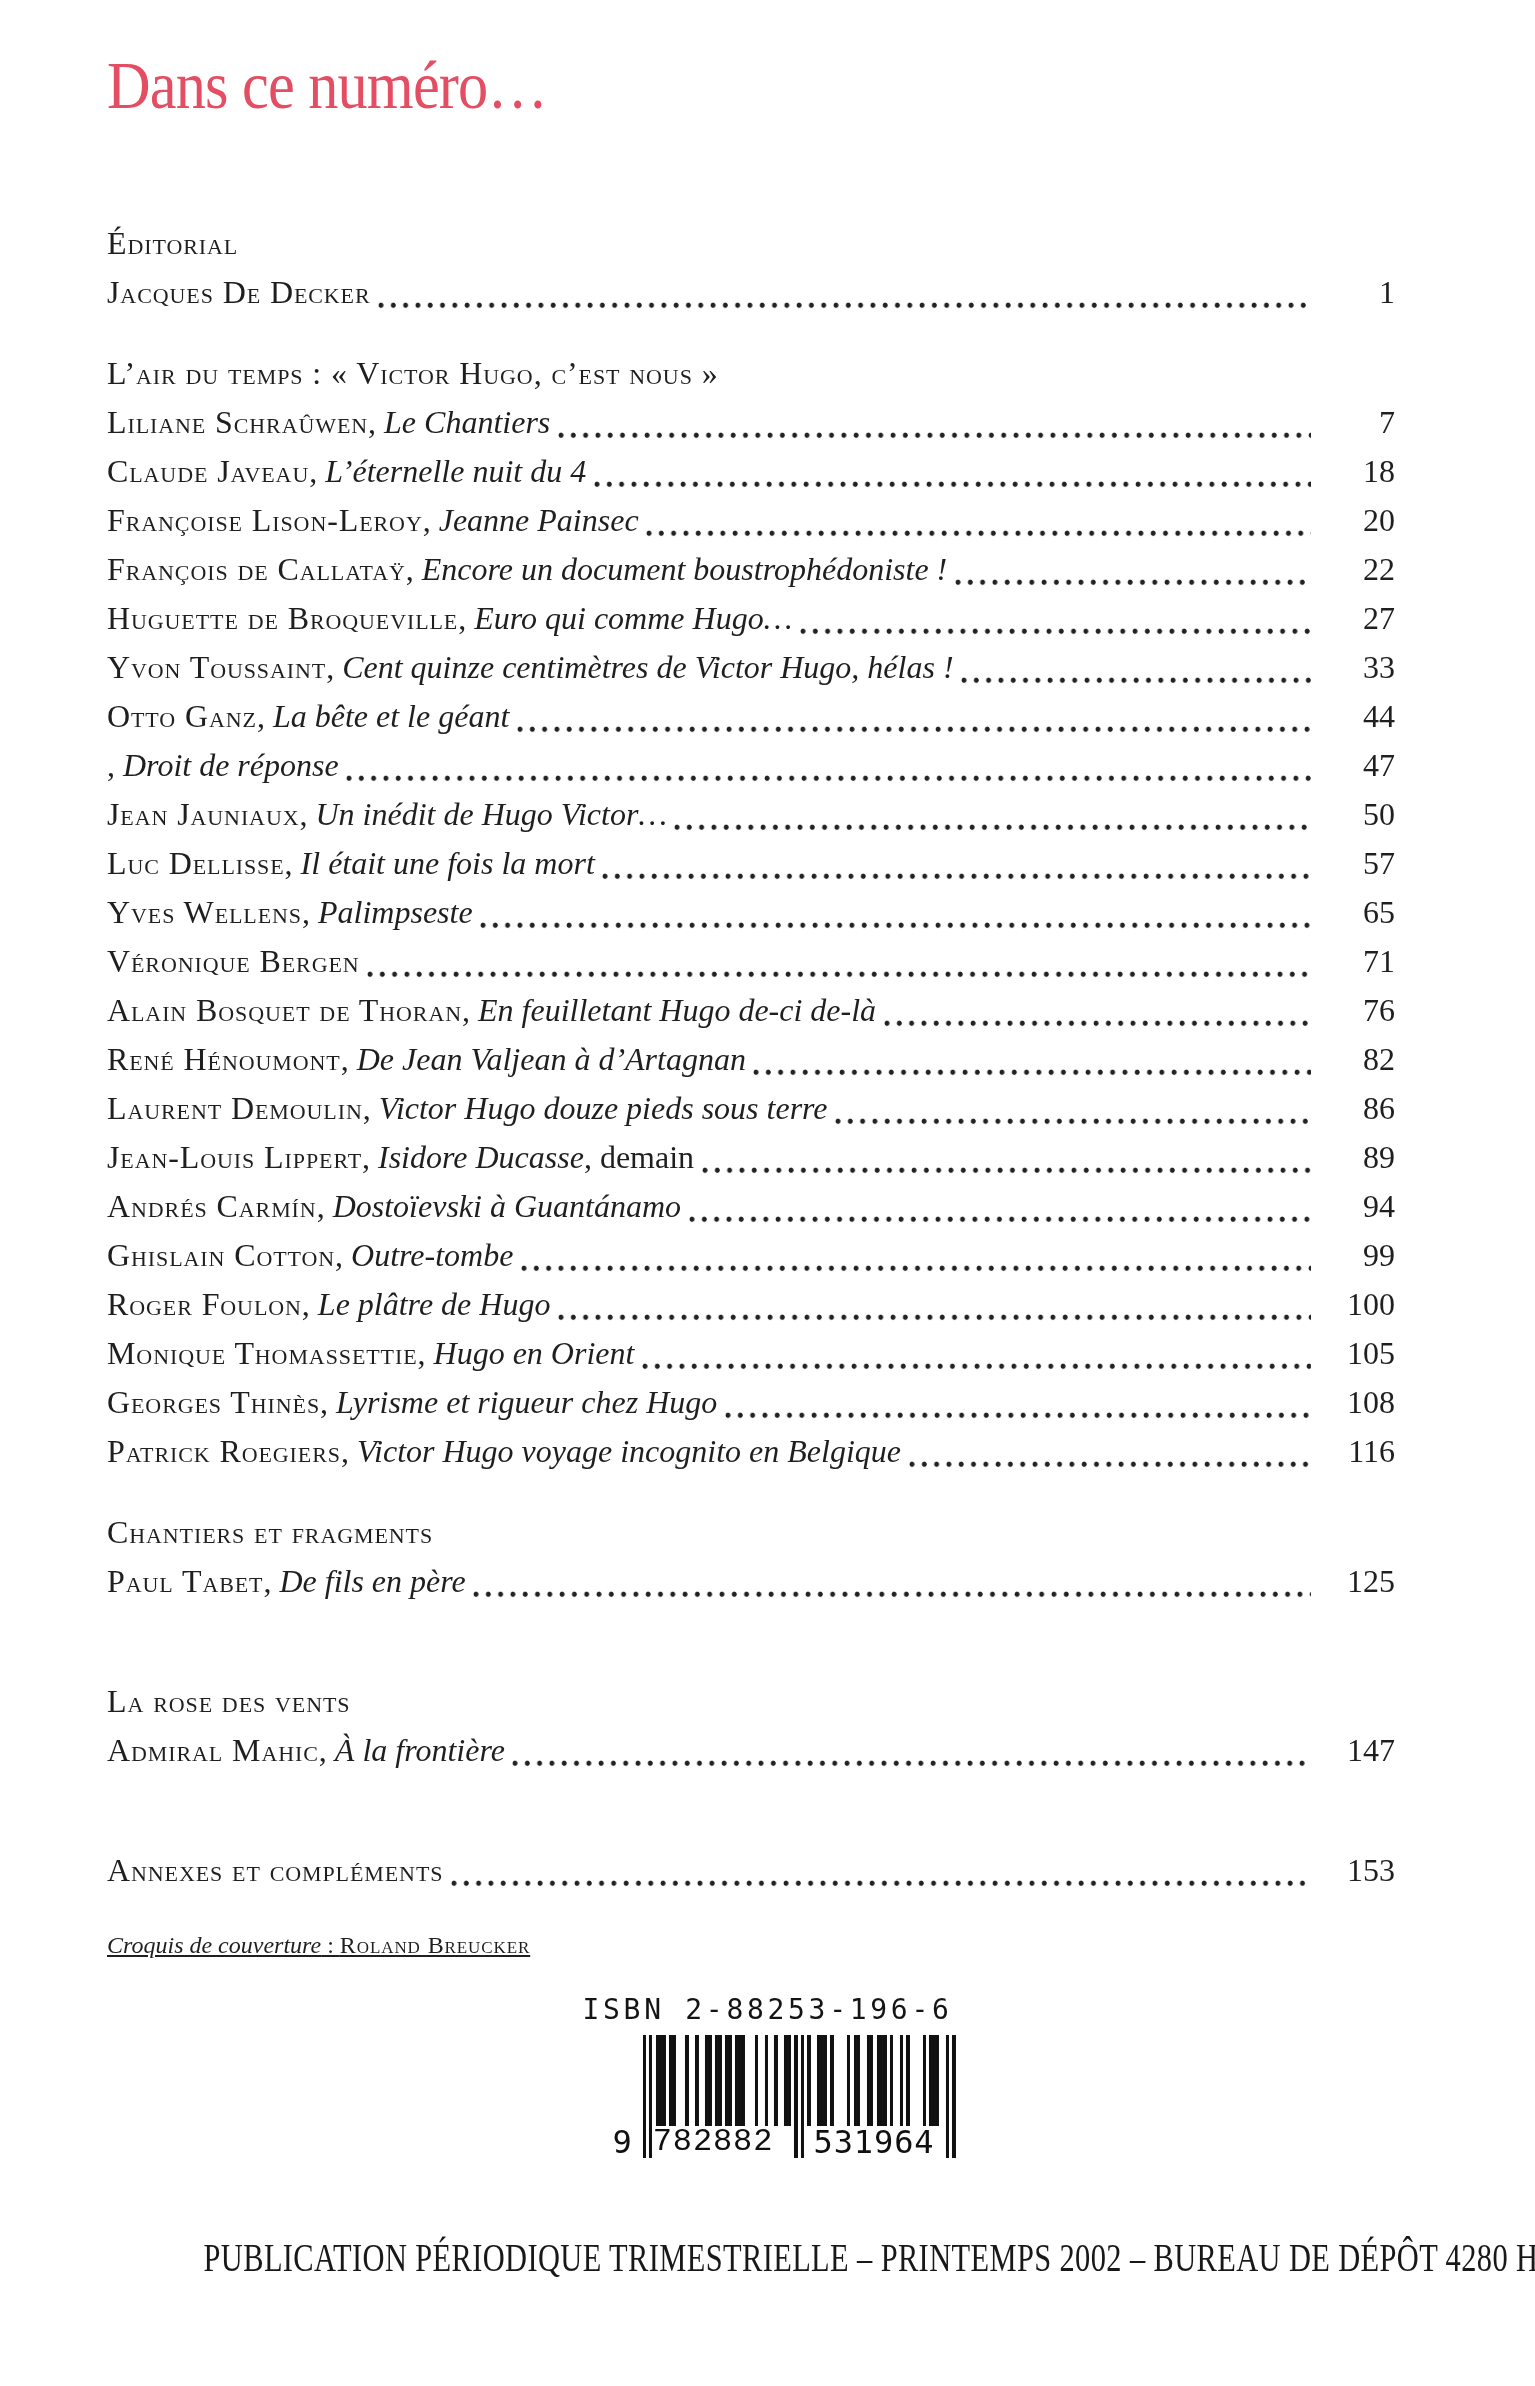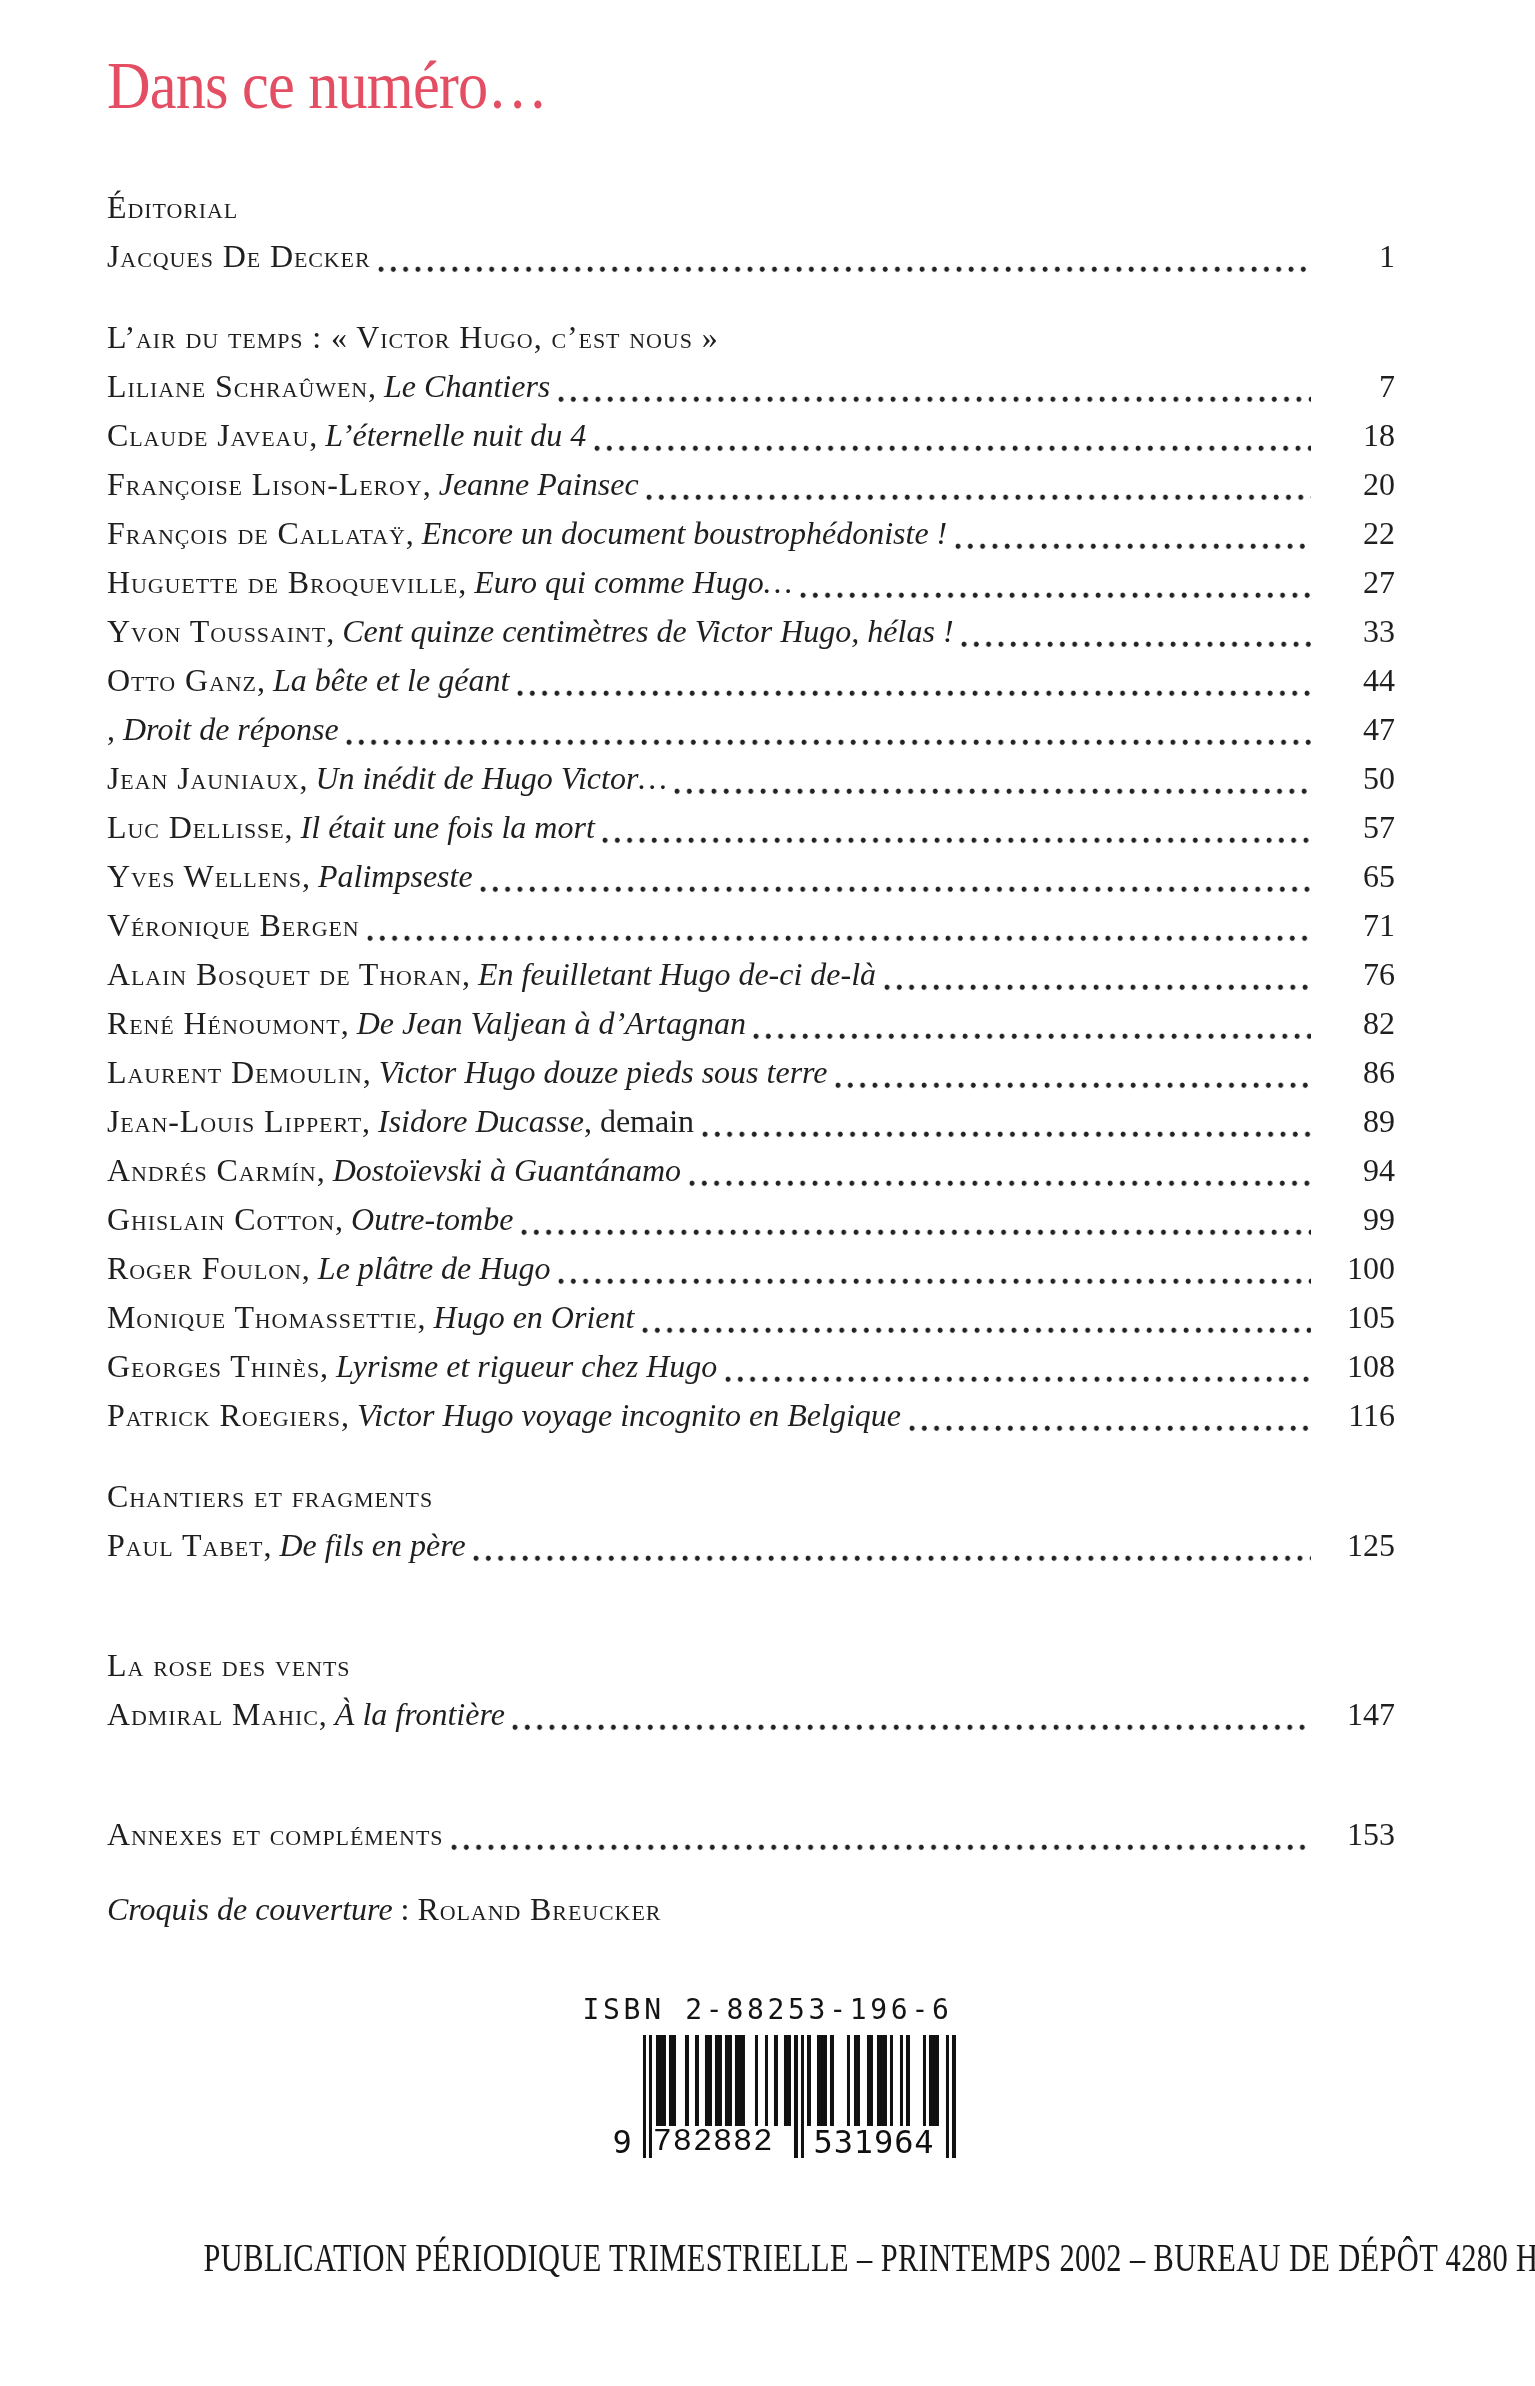--- a/index.html
+++ b/index.html
@@ -13,21 +13,21 @@
 
   
   .page-title{
     margin-top:48px;
     font-size:67px;line-height:75px;letter-spacing:-0.9px;
     transform:scaleX(.9);transform-origin:left center;
     white-space:nowrap;
   }
 
   
-  #toc{margin-top:60px;}
+  #toc{margin-top:96px;}
   .toc-heading{
     font-size:32px;line-height:49px;height:49px;
     font-variant:small-caps;letter-spacing:0.9px;
     margin-top:32px;white-space:nowrap;
   }
   #toc > .toc-heading:first-child{margin-top:0;}
   .big-gap{margin-top:71px !important;font-family:Liberation Serif, serif;}
 
   .entry{
     display:flex;align-items:baseline;
@@ -42,21 +42,21 @@
     flex:1;align-self:flex-end;height:6.5px;
     margin:0 9.3px 8.4px 7.5px;
     background-image:radial-gradient(circle at 3px 3px,#222 2.1px,rgba(0,0,0,0) 2.8px);
     background-size:12.3px 6.5px;background-repeat:repeat-x;
   }
   .pagenum{min-width:75px;text-align:right;font-size:32px;}
 
   
   .cover-credit{
     display:flex;align-items:baseline;margin-top:26px;
-    font-size:32px;line-height:49px;white-space:nowrap;
+    font-size:24px;line-height:49px;white-space:nowrap;text-decoration:underline;
   }
   .cc-label{font-style:italic;}
   .cc-name{font-variant:small-caps;letter-spacing:0.9px;}
 
   
   .isbn-block{
     position:absolute;top:1993px;left:50%;transform:translateX(-50%);
     display:flex;flex-direction:column;align-items:flex-end;
   }
   .isbn-label{

